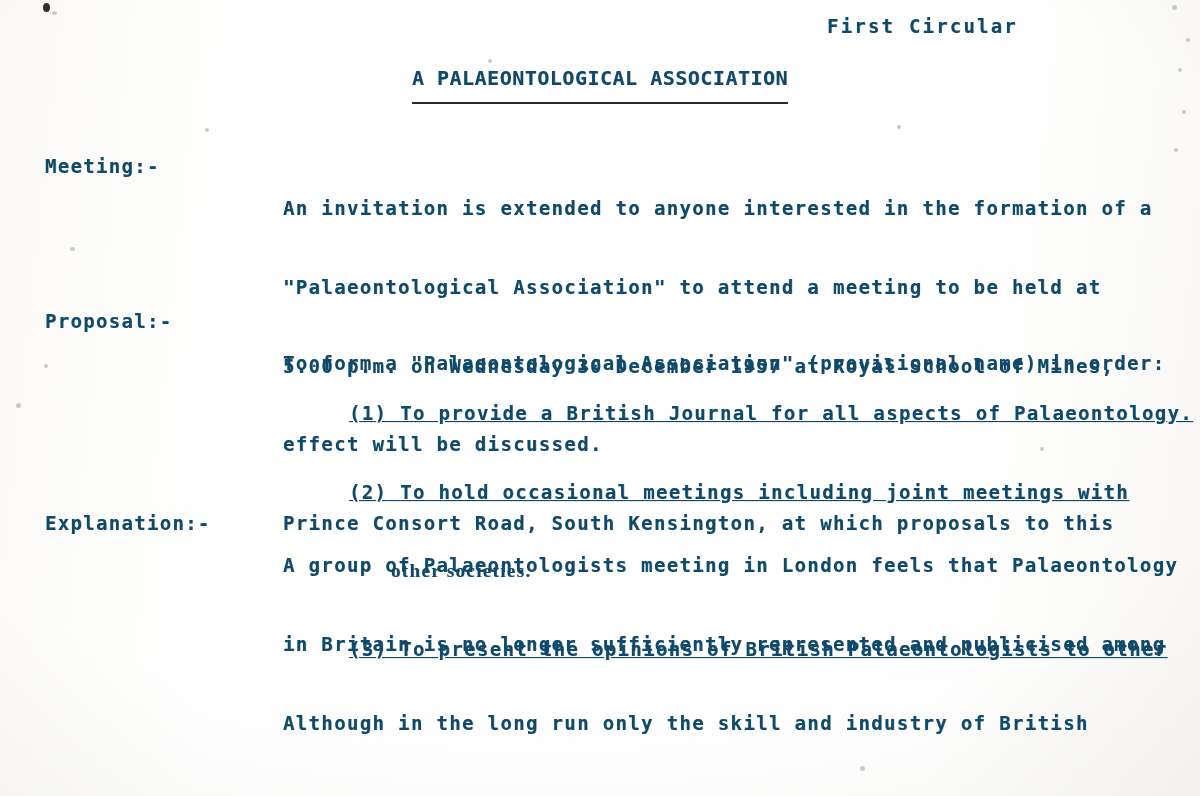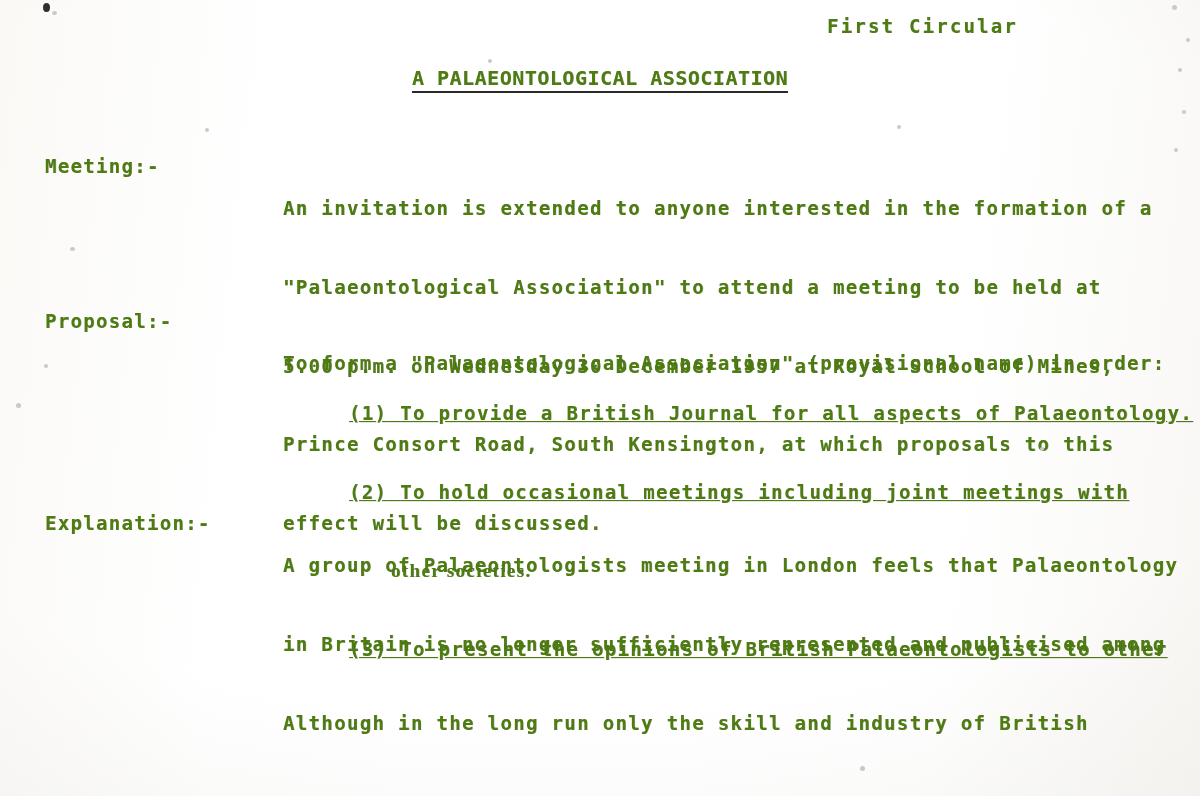--- a/index.html
+++ b/index.html
@@ -37,21 +37,21 @@
     position: relative;
     z-index: 2;
   }
 
   
   .tw {
     font-family: "DejaVu Sans Mono", "Liberation Mono", monospace;
     font-weight: bold;
     letter-spacing: 0.5px;
     white-space: pre;
-    color: #4d7c0f;
+    color: #0c4a6e;
     text-shadow: 0.4px 0.3px 0.6px rgba(60,60,60,0.45);
   }
 
   
   #header-line {
     position: absolute;
     top: 15px;
     left: 0;
     width: 1018px;
     text-align: right;
@@ -64,21 +64,21 @@
     position: absolute;
     top: 66px;
     left: 0;
     width: 1200px;
     text-align: center;
     font-size: 20px;
     letter-spacing: 1.6px;
   }
   #doc-title .ul {
     border-bottom: 2px solid #2a2a2a;
-    padding-bottom: 1px;
+    padding-bottom: 12px;
   }
 
   
   .section {
     position: absolute;
     left: 0;
     width: 1200px;
   }
   .label {
     position: absolute;
@@ -145,22 +145,22 @@
     <div id="doc-title">
       <span class="tw ul">A PALAEONTOLOGICAL ASSOCIATION</span>
     </div>
 
     <div class="section" id="sec-meeting">
       <div class="label tw">Meeting:-</div>
       <div class="body tw">
         <span class="line">An invitation is extended to anyone interested in the formation of a</span>
         <span class="line">"Palaeontological Association" to attend a meeting to be held at</span>
         <span class="line">5.00 p.m. on Wednesday 30 December 1957 at Royal School of Mines,</span>
+        <span class="line">effect will be discussed.</span>
         <span class="line">Prince Consort Road, South Kensington, at which proposals to this</span>
-        <span class="line">effect will be discussed.</span>
       </div>
     </div>
 
     <div class="section" id="sec-proposal">
       <div class="label tw">Proposal:-</div>
       <div class="body tw">
         <span class="line">To form a "Palaeontological Association" (provisional name) in order:</span>
       </div>
     </div>
 

